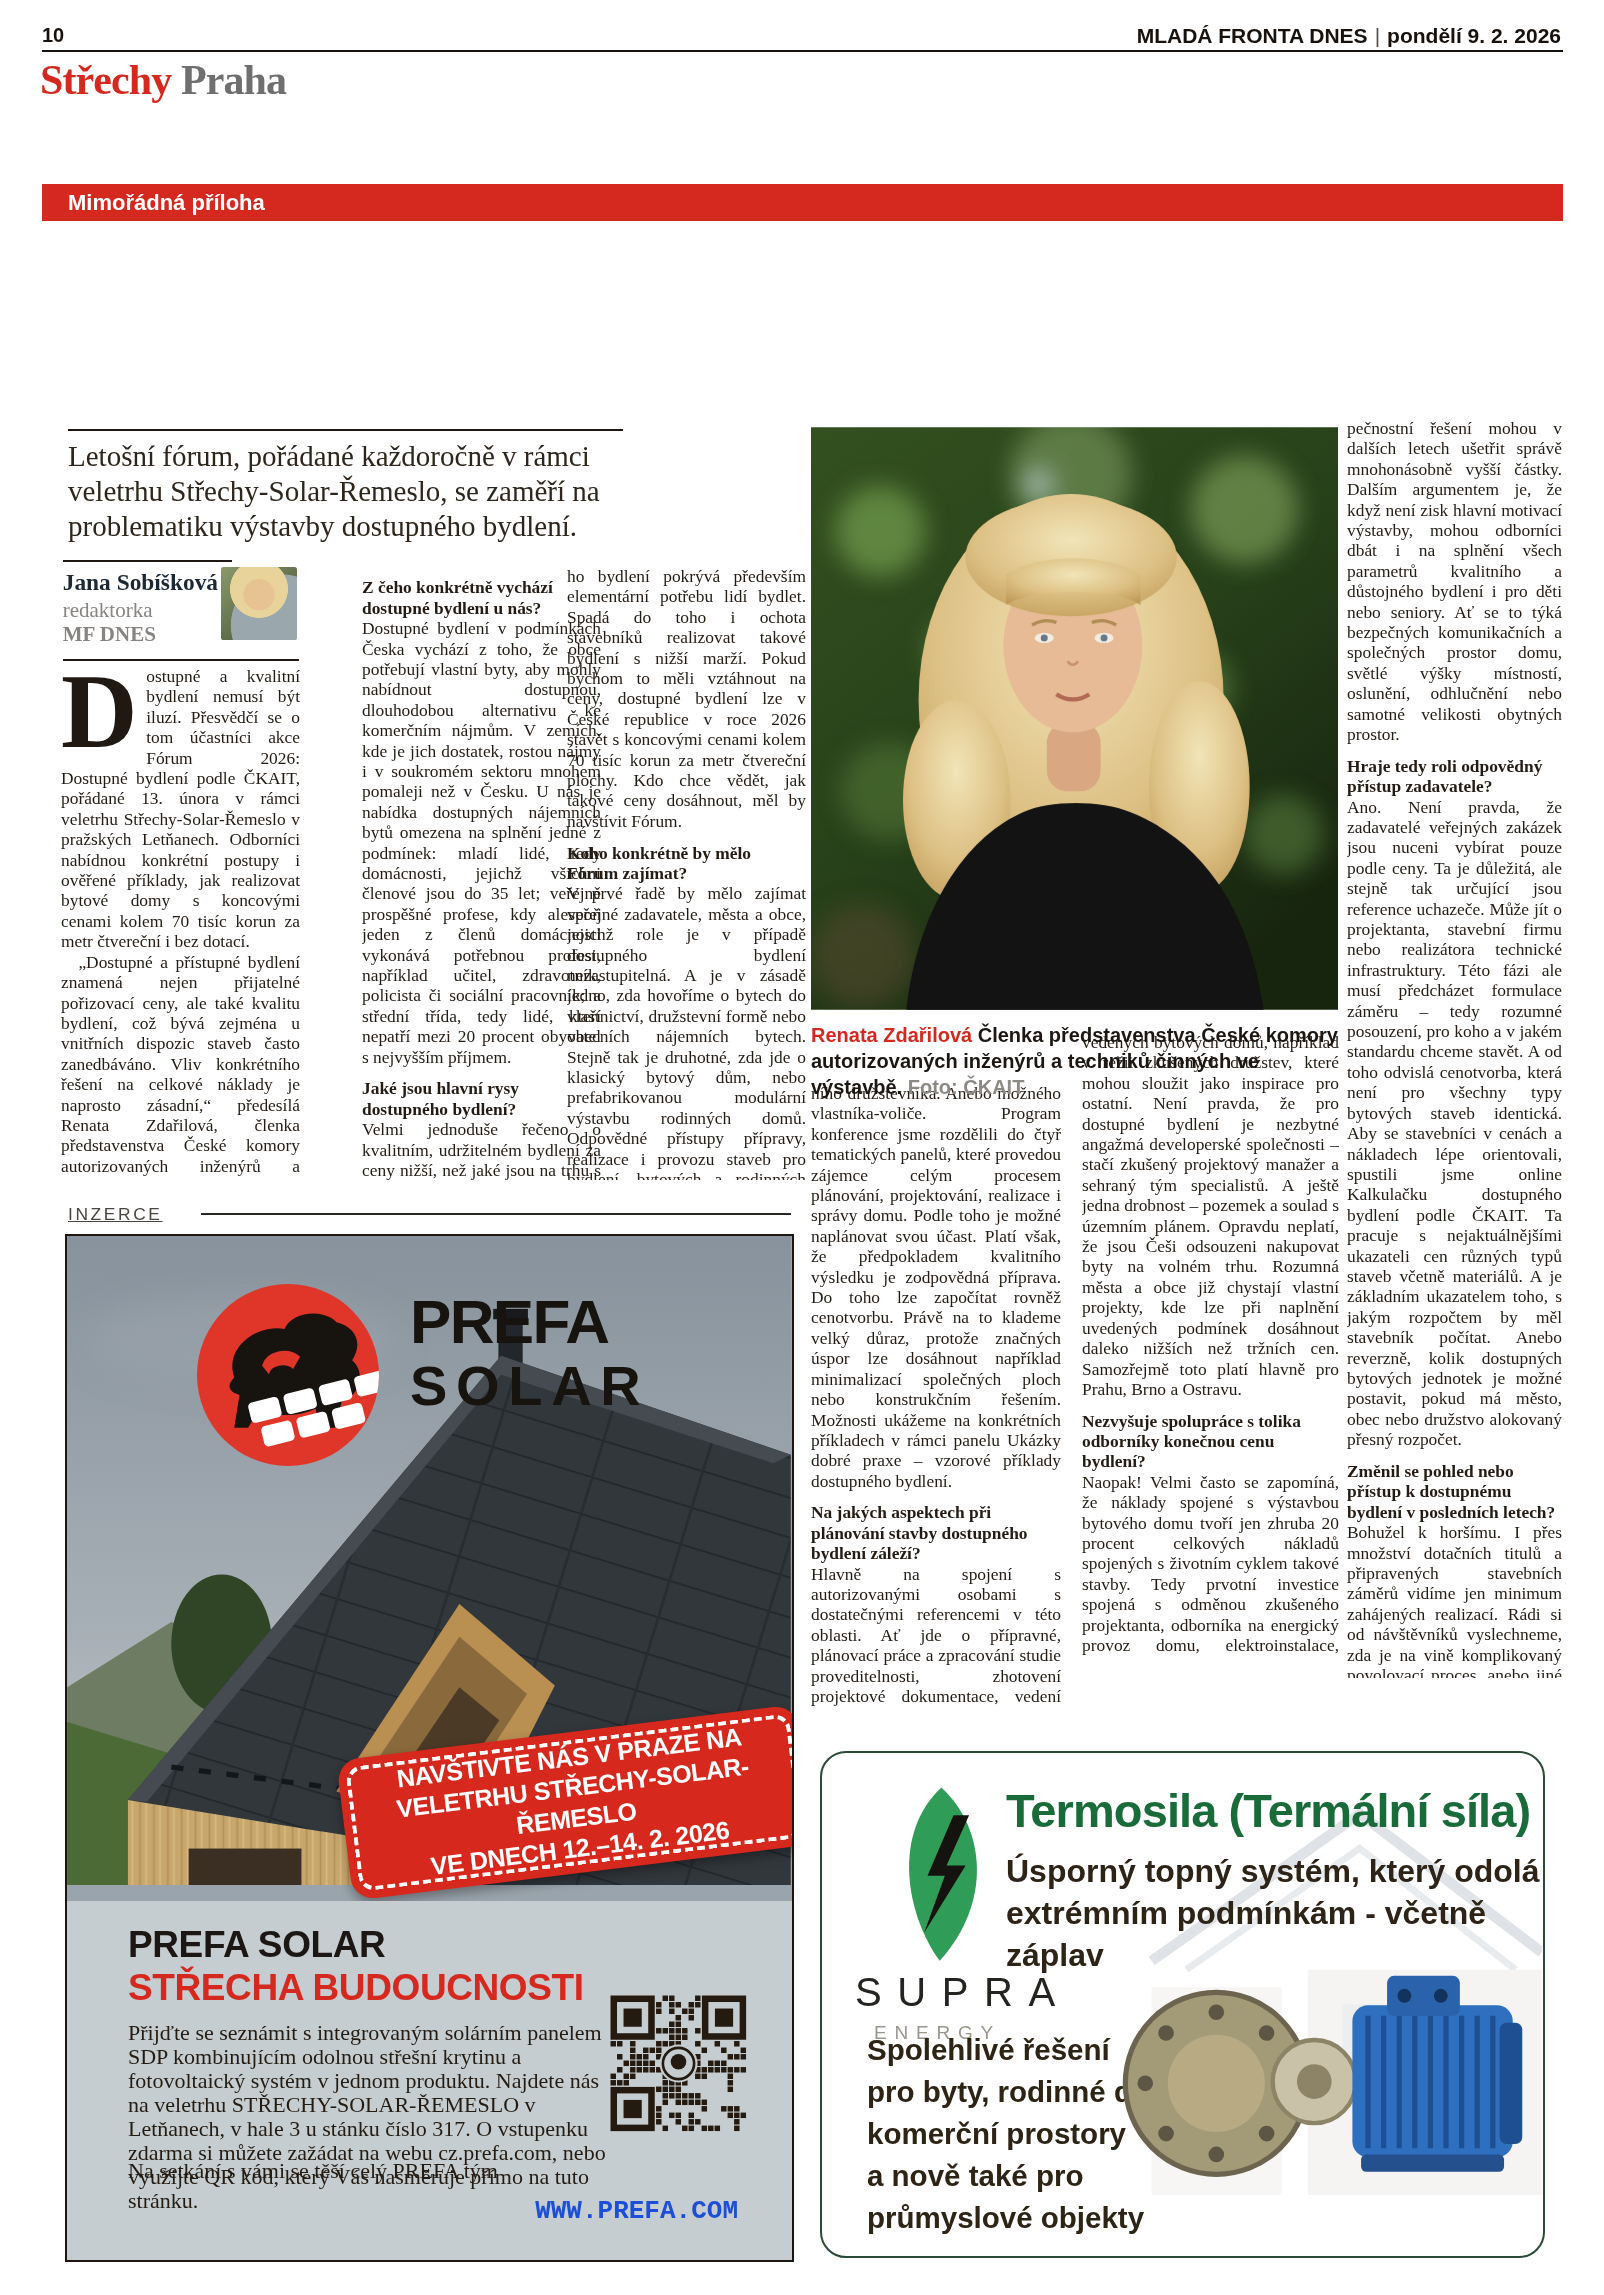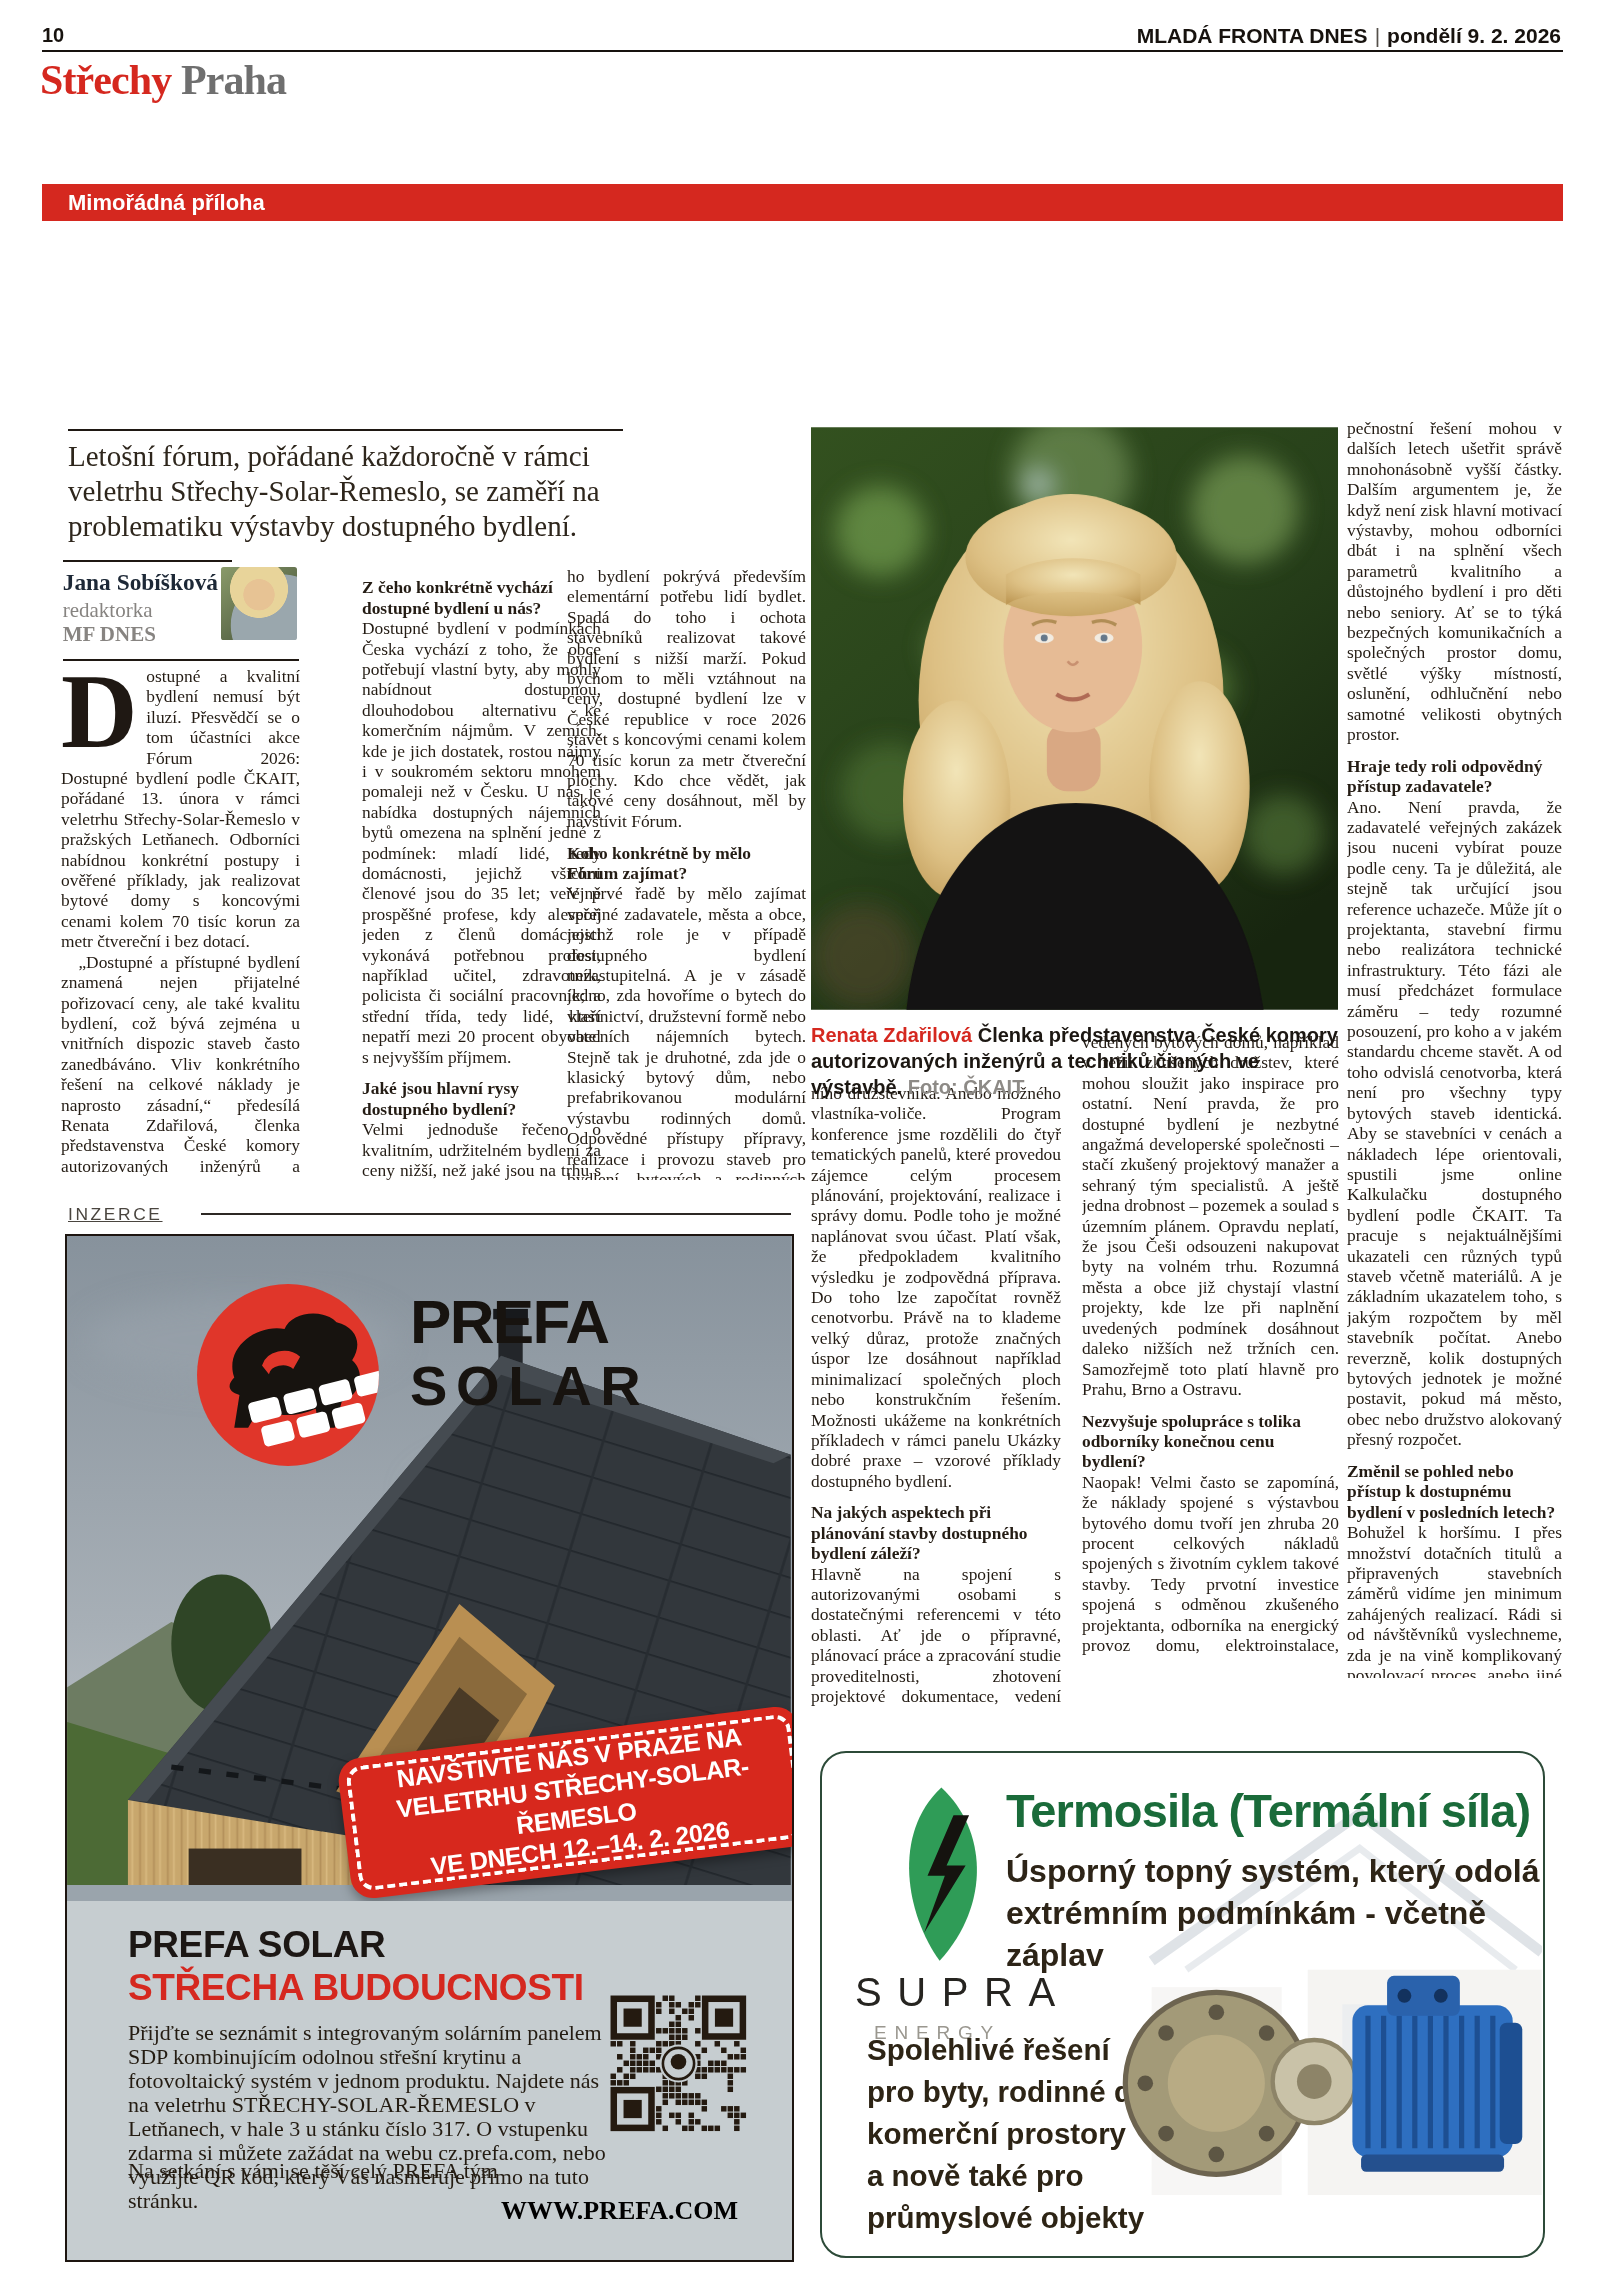--- a/index.html
+++ b/index.html
@@ -81,22 +81,22 @@
   .ribbon .rtext{position:absolute;inset:0;display:flex;align-items:center;justify-content:center;
           text-align:center;font-family:"Liberation Sans",sans-serif;font-weight:bold;font-size:25px;
           line-height:1.22;color:#ffffff;white-space:pre-line;letter-spacing:-0.4px;}
   .prefa-panel{position:absolute;left:0;top:649px;right:0;bottom:0;background:#c6cdd0;margin-top:16px;}
   .prefa-panel .t1{position:absolute;left:61px;top:22.6px;font-family:"Liberation Sans",sans-serif;
                    font-weight:bold;font-size:37px;color:#1c1714;letter-spacing:-0.4px;}
   .prefa-panel .t2{position:absolute;left:61px;top:66px;font-family:"Liberation Sans",sans-serif;
                    font-weight:bold;font-size:37px;color:#d5281f;letter-spacing:-0.4px;}
   .prefa-panel .pbody{position:absolute;left:61px;top:120px;width:494px;font-size:22px;line-height:24px;color:#241c12;}
   .prefa-panel .pclose{position:absolute;left:61px;top:257px;width:494px;font-size:22px;color:#241c12;}
-  .prefa-panel .purl{position:absolute;right:54px;top:295px;font-family:Liberation Serif, serif;
-                   font-weight:bold;font-size:26px;color:#000000;}
+  .prefa-panel .purl{position:absolute;right:54px;top:295px;font-family:Liberation Mono, monospace;
+                   font-weight:bold;font-size:26px;color:#1d4ed8;}
   .qr{position:absolute;right:45px;top:94px;width:137px;height:137px;}
 
   
   .supra-ad{left:820px;top:1751px;width:725px;height:507px;border:2.6px solid #2c4a38;border-radius:26px;
             background:#ffffff;box-sizing:border-box;overflow:hidden;}
   .supra-bg{position:absolute;inset:0;opacity:0.45;}
   .supra-leaf{position:absolute;left:62px;top:31px;width:113px;height:182px;}
   .supra-brand{position:absolute;left:33px;top:217px;font-family:"Liberation Sans",sans-serif;
                font-size:40px;letter-spacing:15.6px;color:#262420;}
   .supra-brand2{position:absolute;left:52px;top:269px;font-family:"Liberation Sans",sans-serif;

